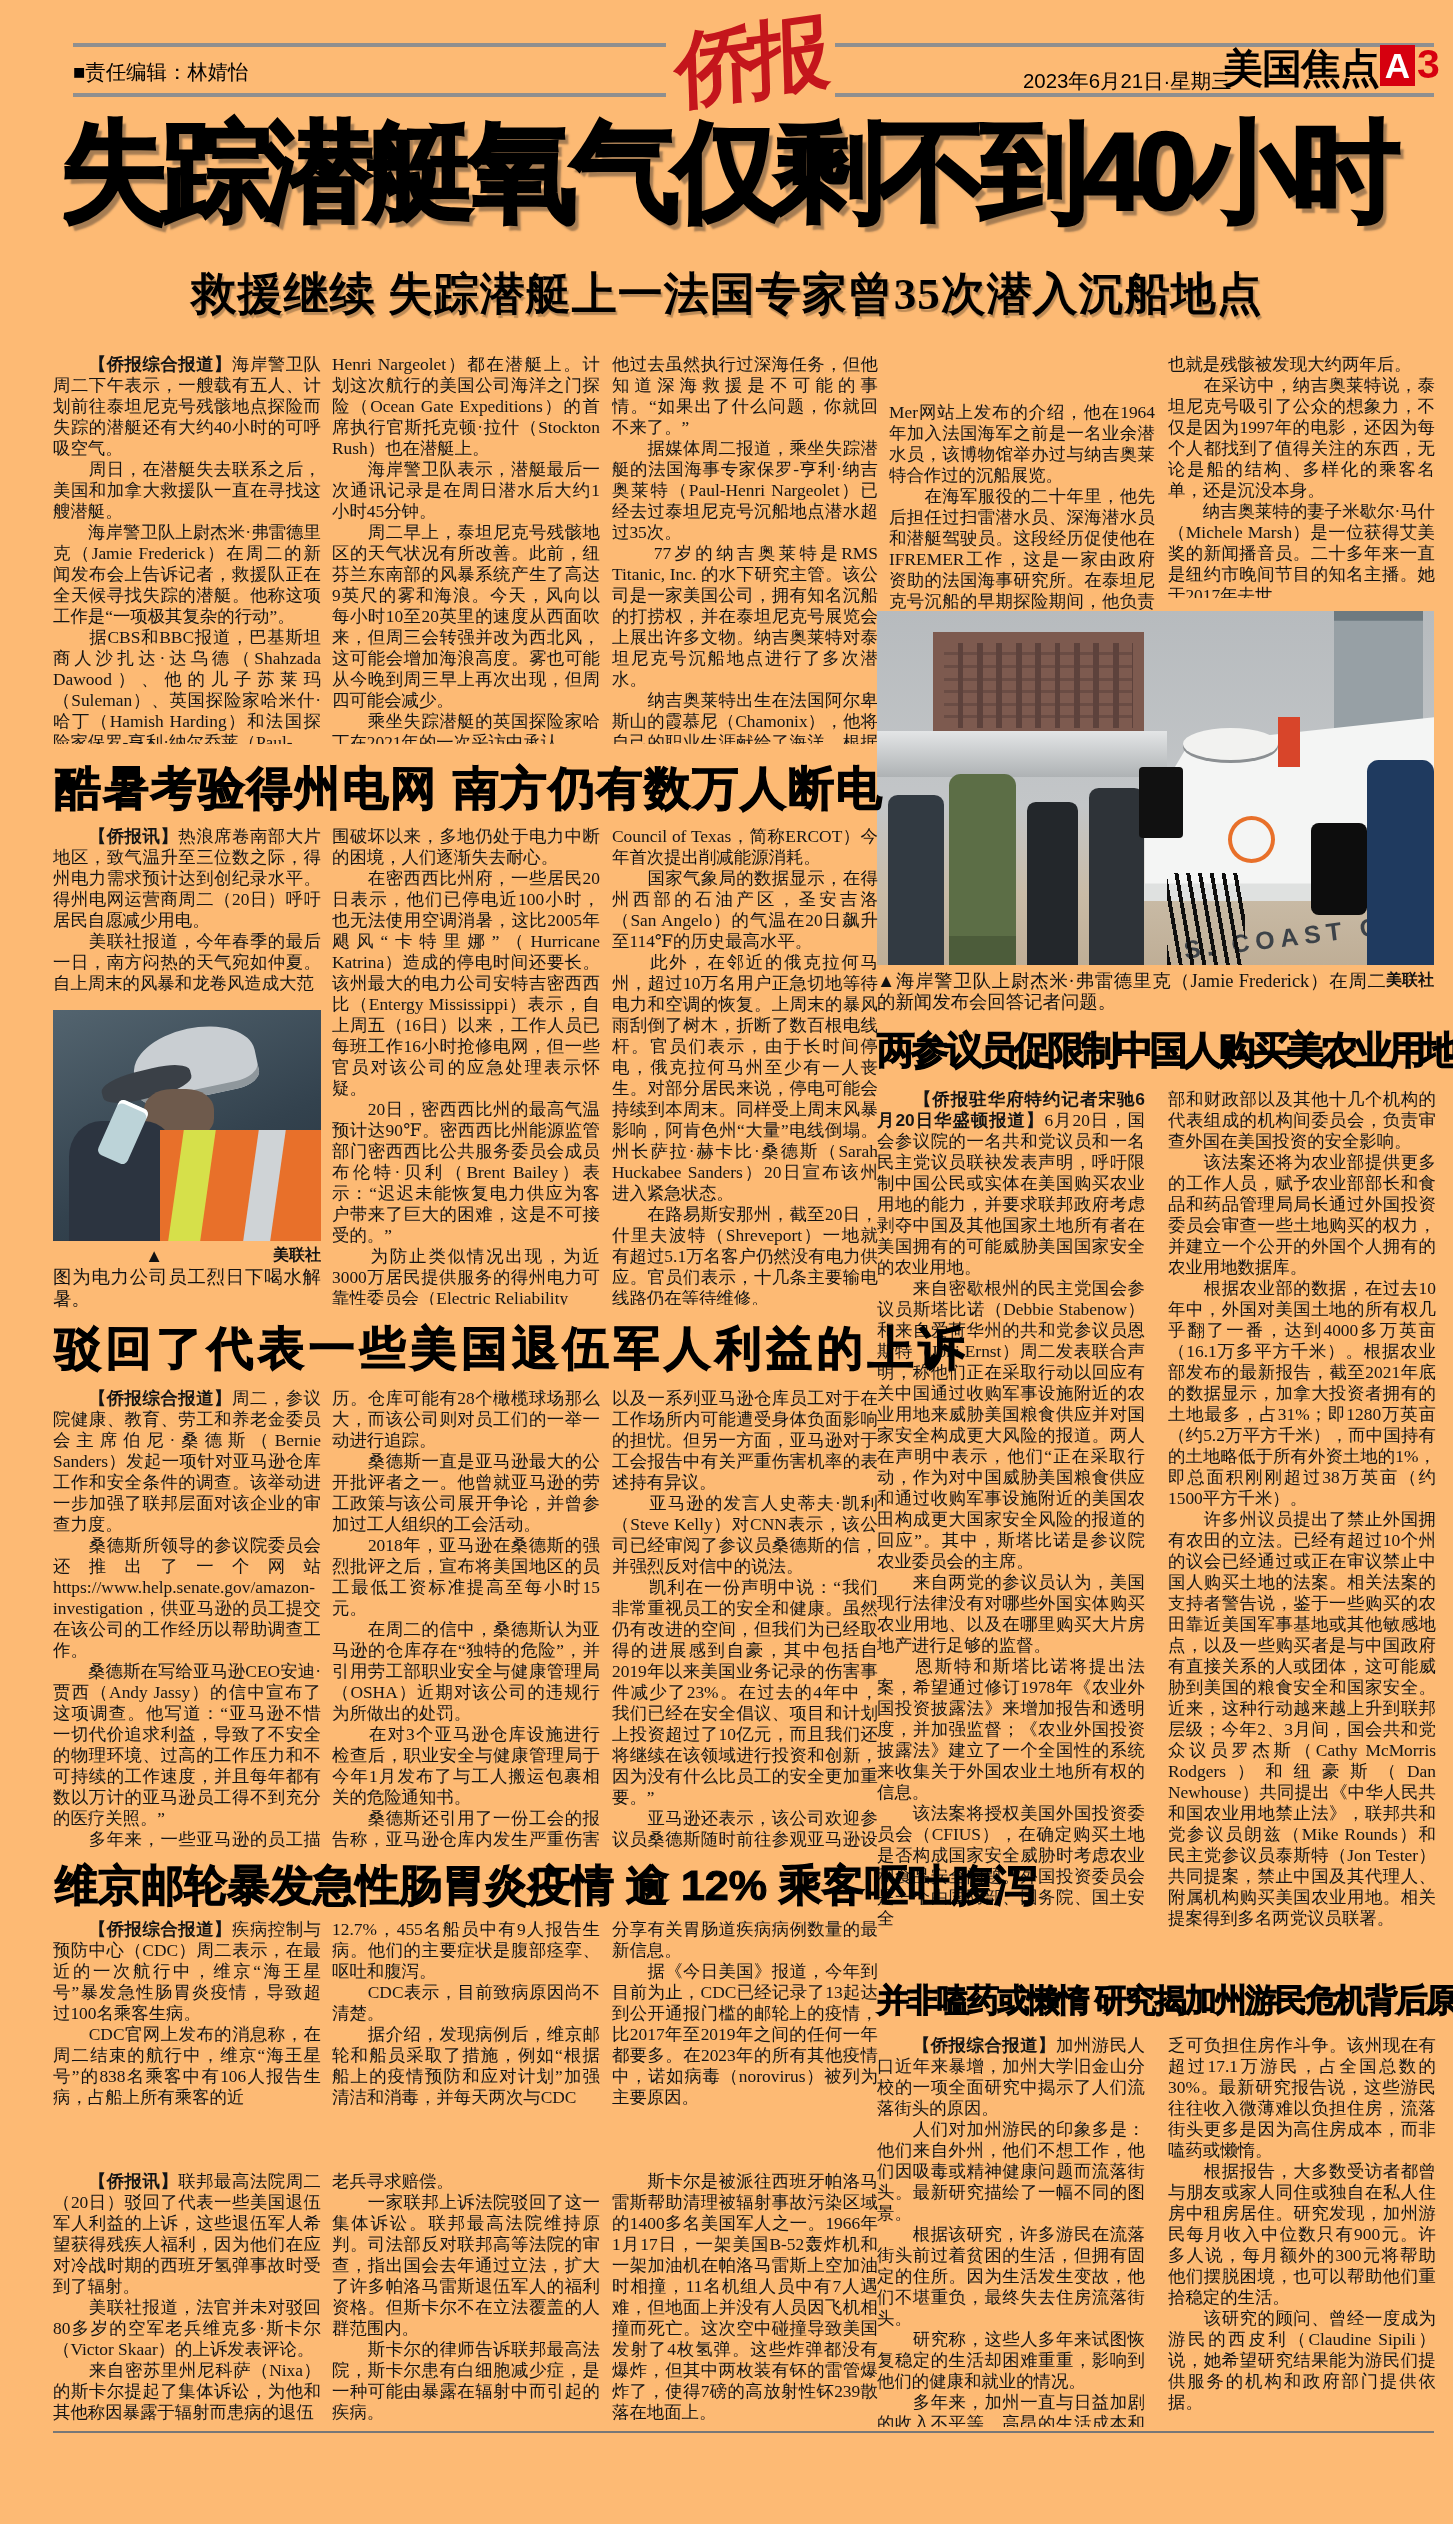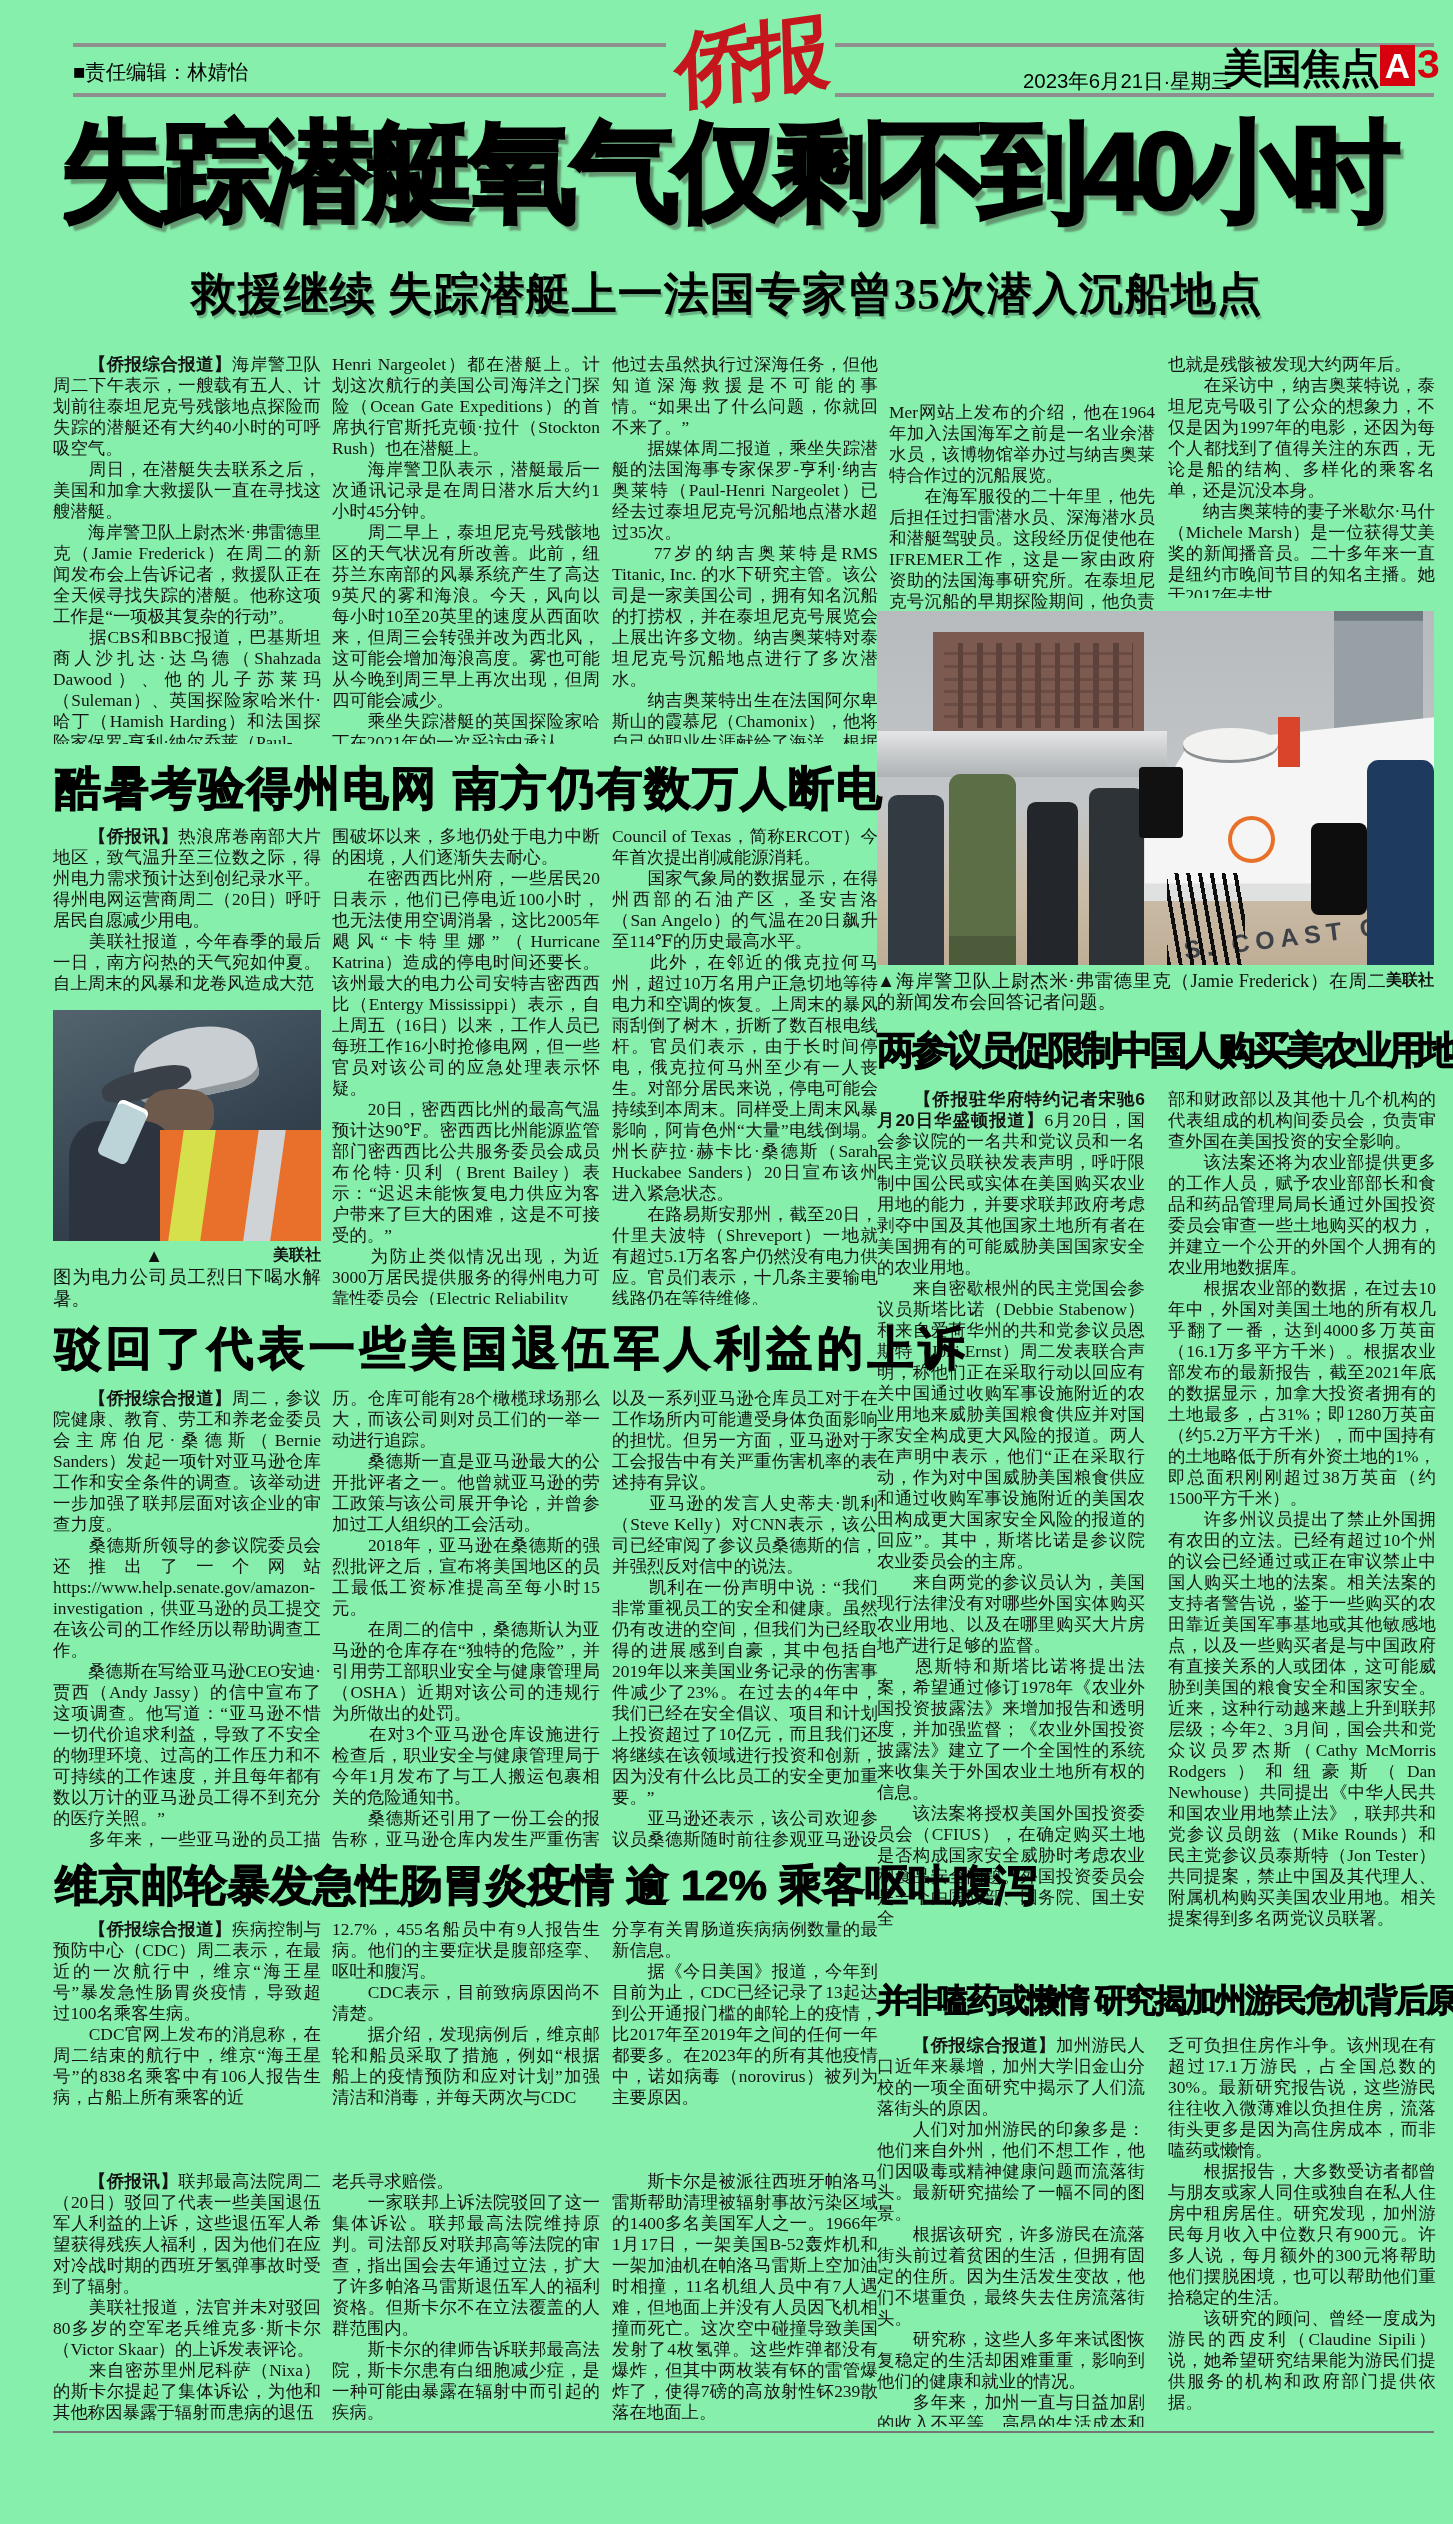--- a/index.html
+++ b/index.html
@@ -1,16 +1,16 @@
 <!DOCTYPE html>
 <html><head>
 <meta charset="utf-8">
 <style>
   html,body{margin:0;padding:0;background:#e8e8e8;}
-  #page{position:relative;width:1454px;height:2525px;background:#86efac;margin:0 auto;overflow:hidden;
+  #page{position:relative;width:1454px;height:2525px;background:#fdba74;margin:0 auto;overflow:hidden;
         font-family:"Liberation Serif","DejaVu Serif",serif;color:#111;}
   .rule{position:absolute;background:#8f8f8f;}
   .hdr-editor{position:absolute;left:73px;top:58px;font-family:"Liberation Sans","DejaVu Sans",sans-serif;
         font-size:20.4px;color:#000;}
   .logo{position:absolute;left:651px;top:13.6px;width:194px;text-align:center;color:#c4161c;
         font-family:"Liberation Serif","DejaVu Serif",serif;font-size:83px;font-weight:bold;line-height:97px;
         transform:rotate(-8deg) skewX(-6deg);letter-spacing:-9.7px;}
   .hdr-date{position:absolute;left:1023px;top:67px;font-size:20.4px;font-family:Liberation Sans, sans-serif;color:#000;}
   .hdr-section{position:absolute;left:1223px;top:41px;font-size:40px;font-weight:900;
         font-family:"Liberation Sans","DejaVu Sans",sans-serif;color:#000;letter-spacing:-1px;}

